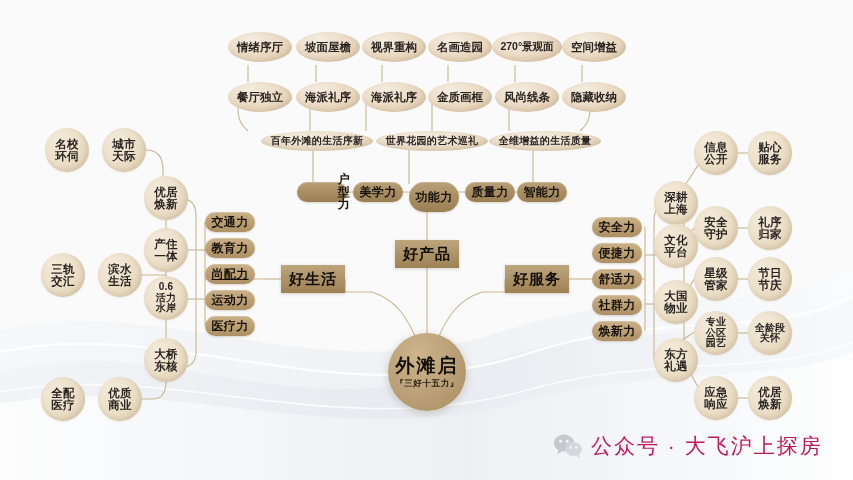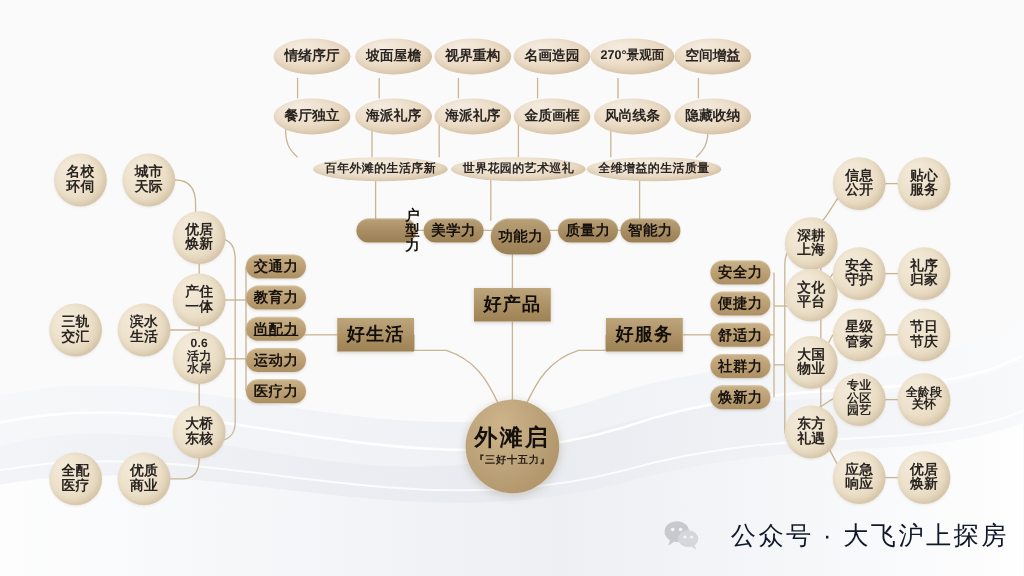--- a/index.html
+++ b/index.html
@@ -77,22 +77,22 @@
     background:radial-gradient(ellipse at 38% 28%, #cdb48a 0%, #bda37a 45%, #a98d61 100%);
     box-shadow:0 2px 8px rgba(120,96,60,.28);
     flex-direction:column;
   }
   .hub .hub-title{font-size:19px;font-weight:700;color:#14100b;letter-spacing:2px;}
   .hub .hub-sub{font-size:8.5px;font-weight:700;color:#241c12;letter-spacing:.6px;margin-top:3px;}
 
   
   #watermark{
     position:absolute;left:553px;top:432px;z-index:4;
-    display:flex;align-items:center;gap:26px;
-    color:#0f172a;font-size:21px;font-weight:400;letter-spacing:2px;
+    display:flex;align-items:center;gap:8px;
+    color:#be185d;font-size:21px;font-weight:400;letter-spacing:2px;
   }
   #watermark .wc{display:block;}
 </style>
 </head>
 <body>
 
 <div id="stage">
 
   <svg id="bg" viewBox="0 0 853 480" preserveAspectRatio="none">
     <defs>

